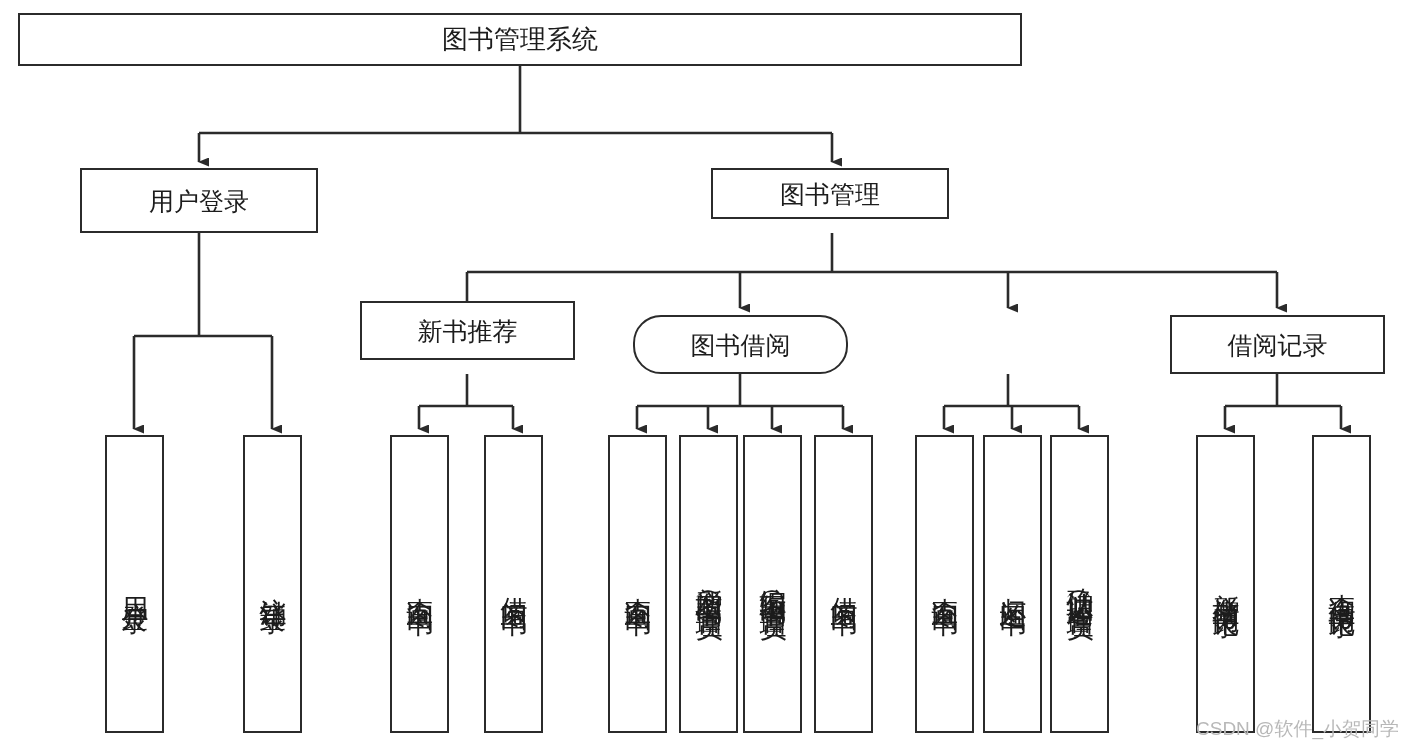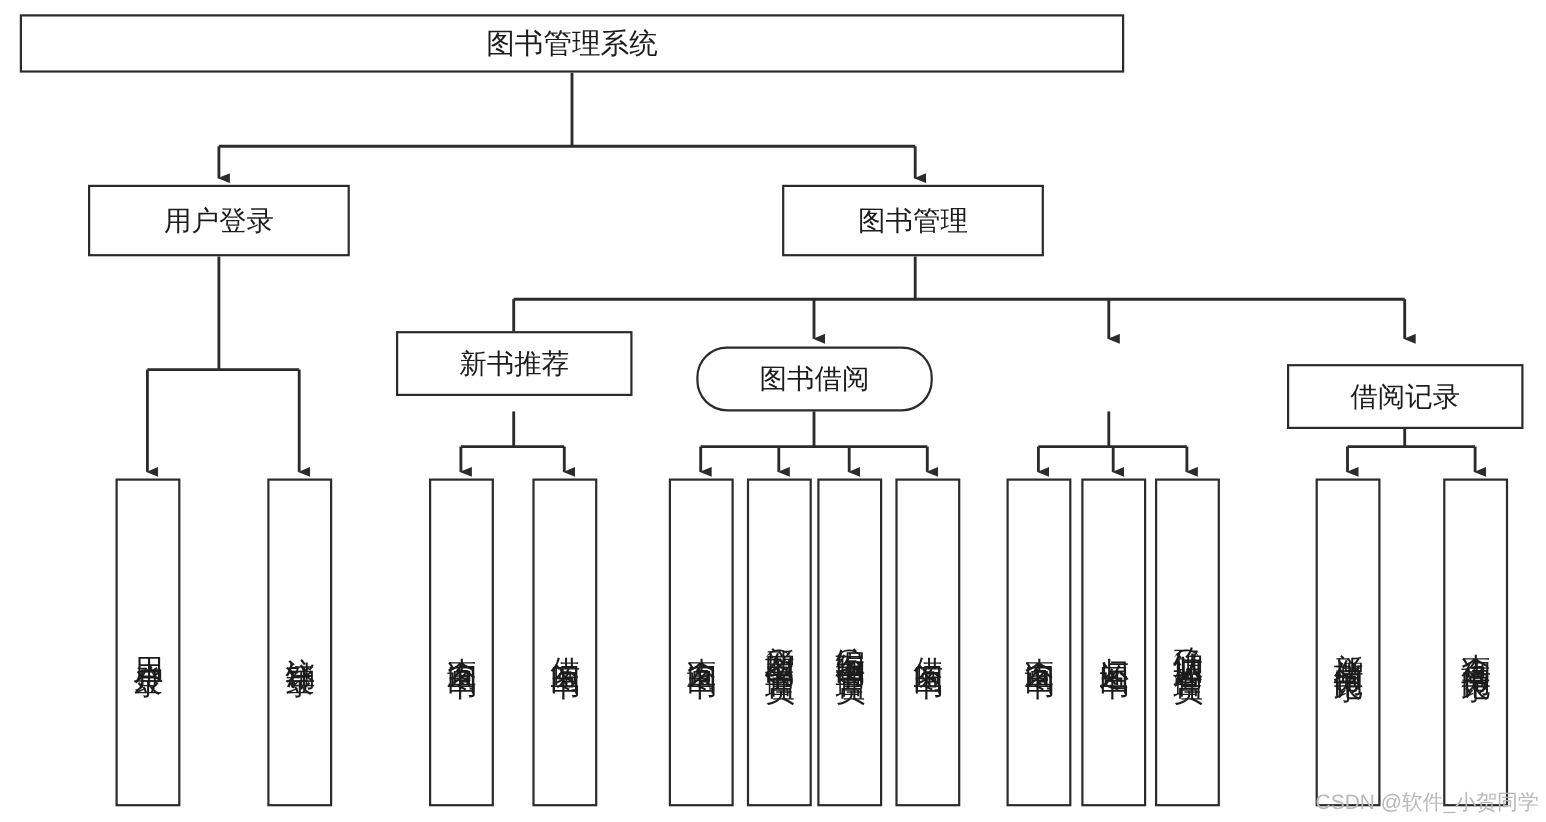--- a/index.html
+++ b/index.html
@@ -128,34 +128,34 @@
   </svg>
 
   <div class="node title" style="left:18px; top:13px; width:1004px; height:53px;">
     <span class="node-label h-label">图书管理系统</span>
   </div>
 
   <div class="node" style="left:80px; top:168px; width:238px; height:65px;">
     <span class="node-label h-label">用户登录</span>
   </div>
 
-  <div class="node" style="left:711px; top:168px; width:238px; height:65px;">
+  <div class="node" style="left:711px; top:168px; width:238px; height:51px;">
     <span class="node-label h-label">图书管理</span>
   </div>
 
   <div class="node" style="left:360px; top:301px; width:215px; height:59px;">
     <span class="node-label h-label">新书推荐</span>
   </div>
 
   <div class="node" style="left:633px; top:315px; width:215px; height:59px;border-radius:28px;">
     <span class="node-label h-label">图书借阅</span>
   </div>
 
 
-  <div class="node" style="left:1170px; top:315px; width:215px; height:59px;margin-top:16px;">
+  <div class="node" style="left:1170px; top:315px; width:215px; height:59px;">
     <span class="node-label h-label">借阅记录</span>
   </div>
 
   <div class="node leaf" style="left:105px; top:435px; width:59px; height:298px;">
     <span class="node-label v-label">用户登录</span>
   </div>
 
   <div class="node leaf" style="left:243px; top:435px; width:59px; height:298px;">
     <span class="node-label v-label">注销登录</span>
   </div>

